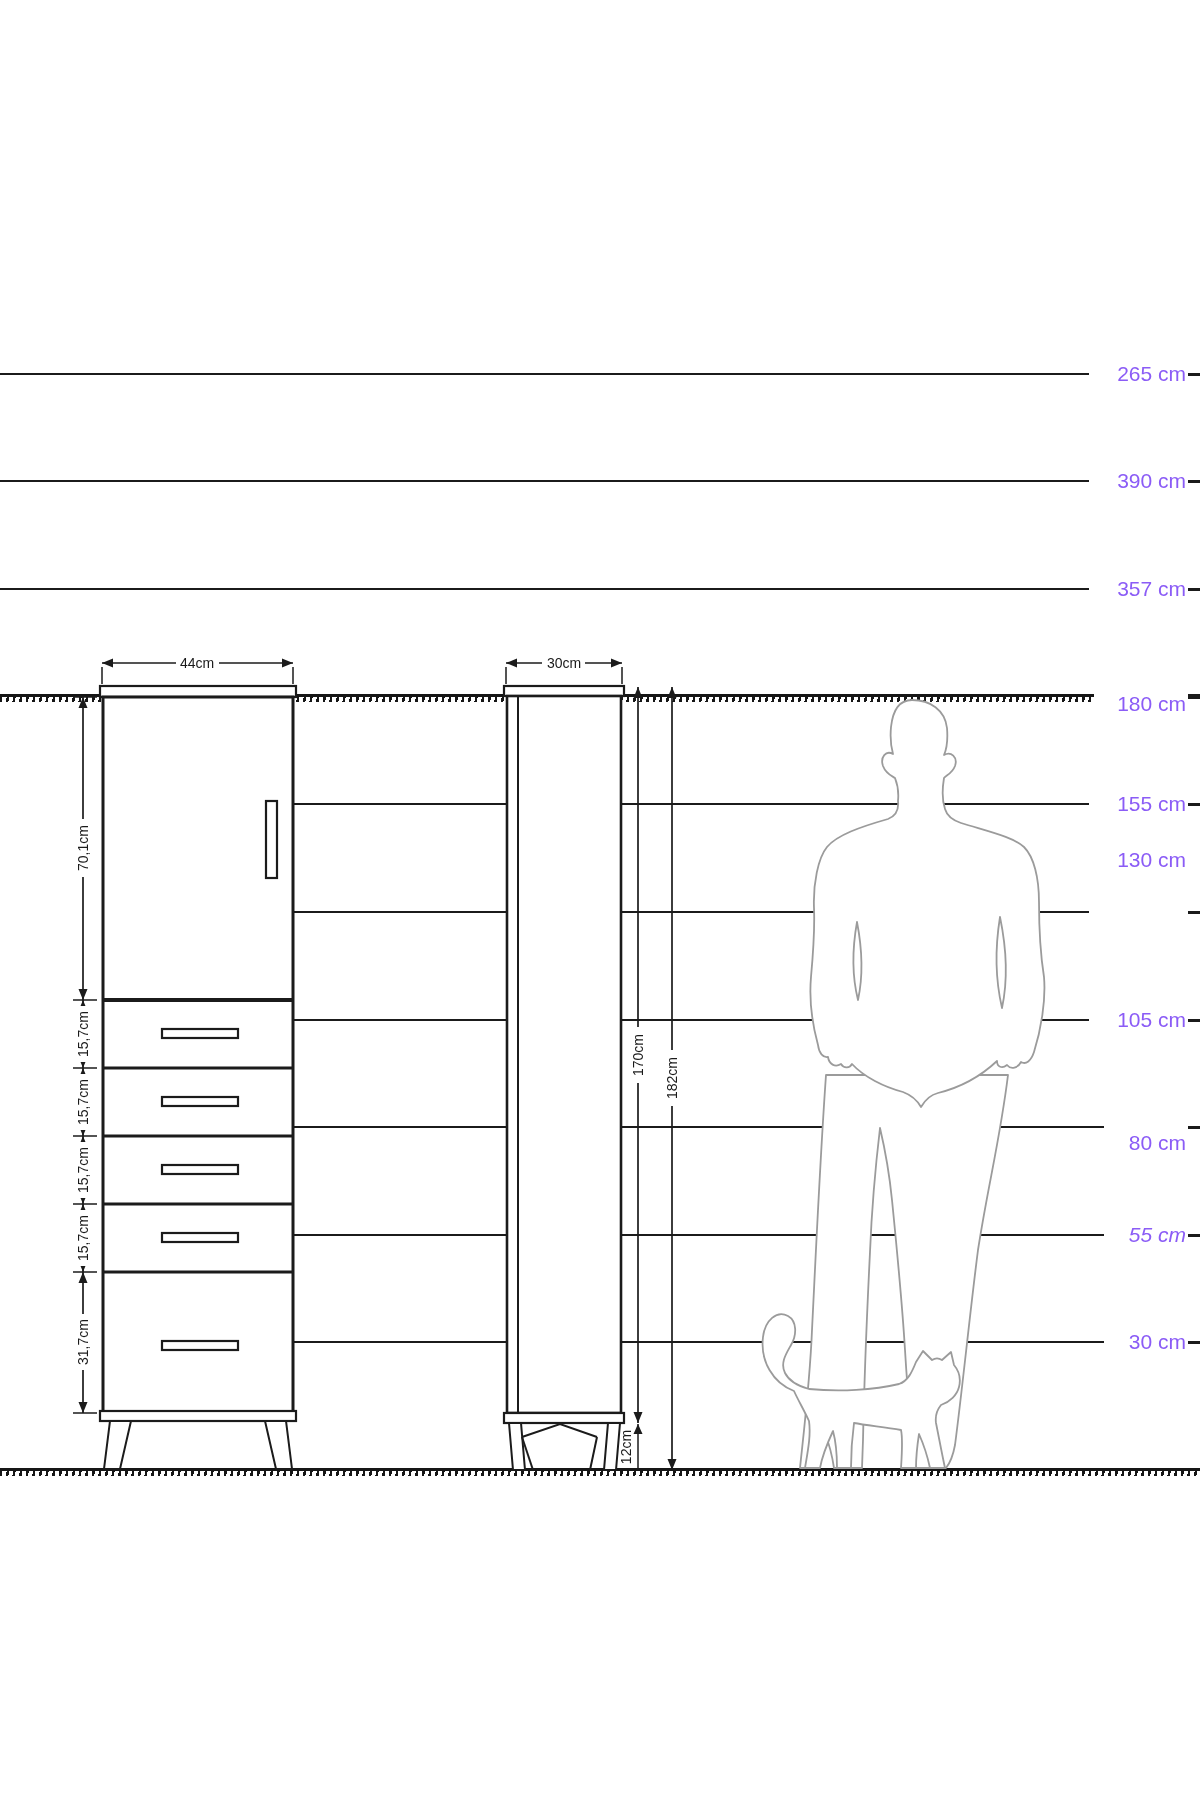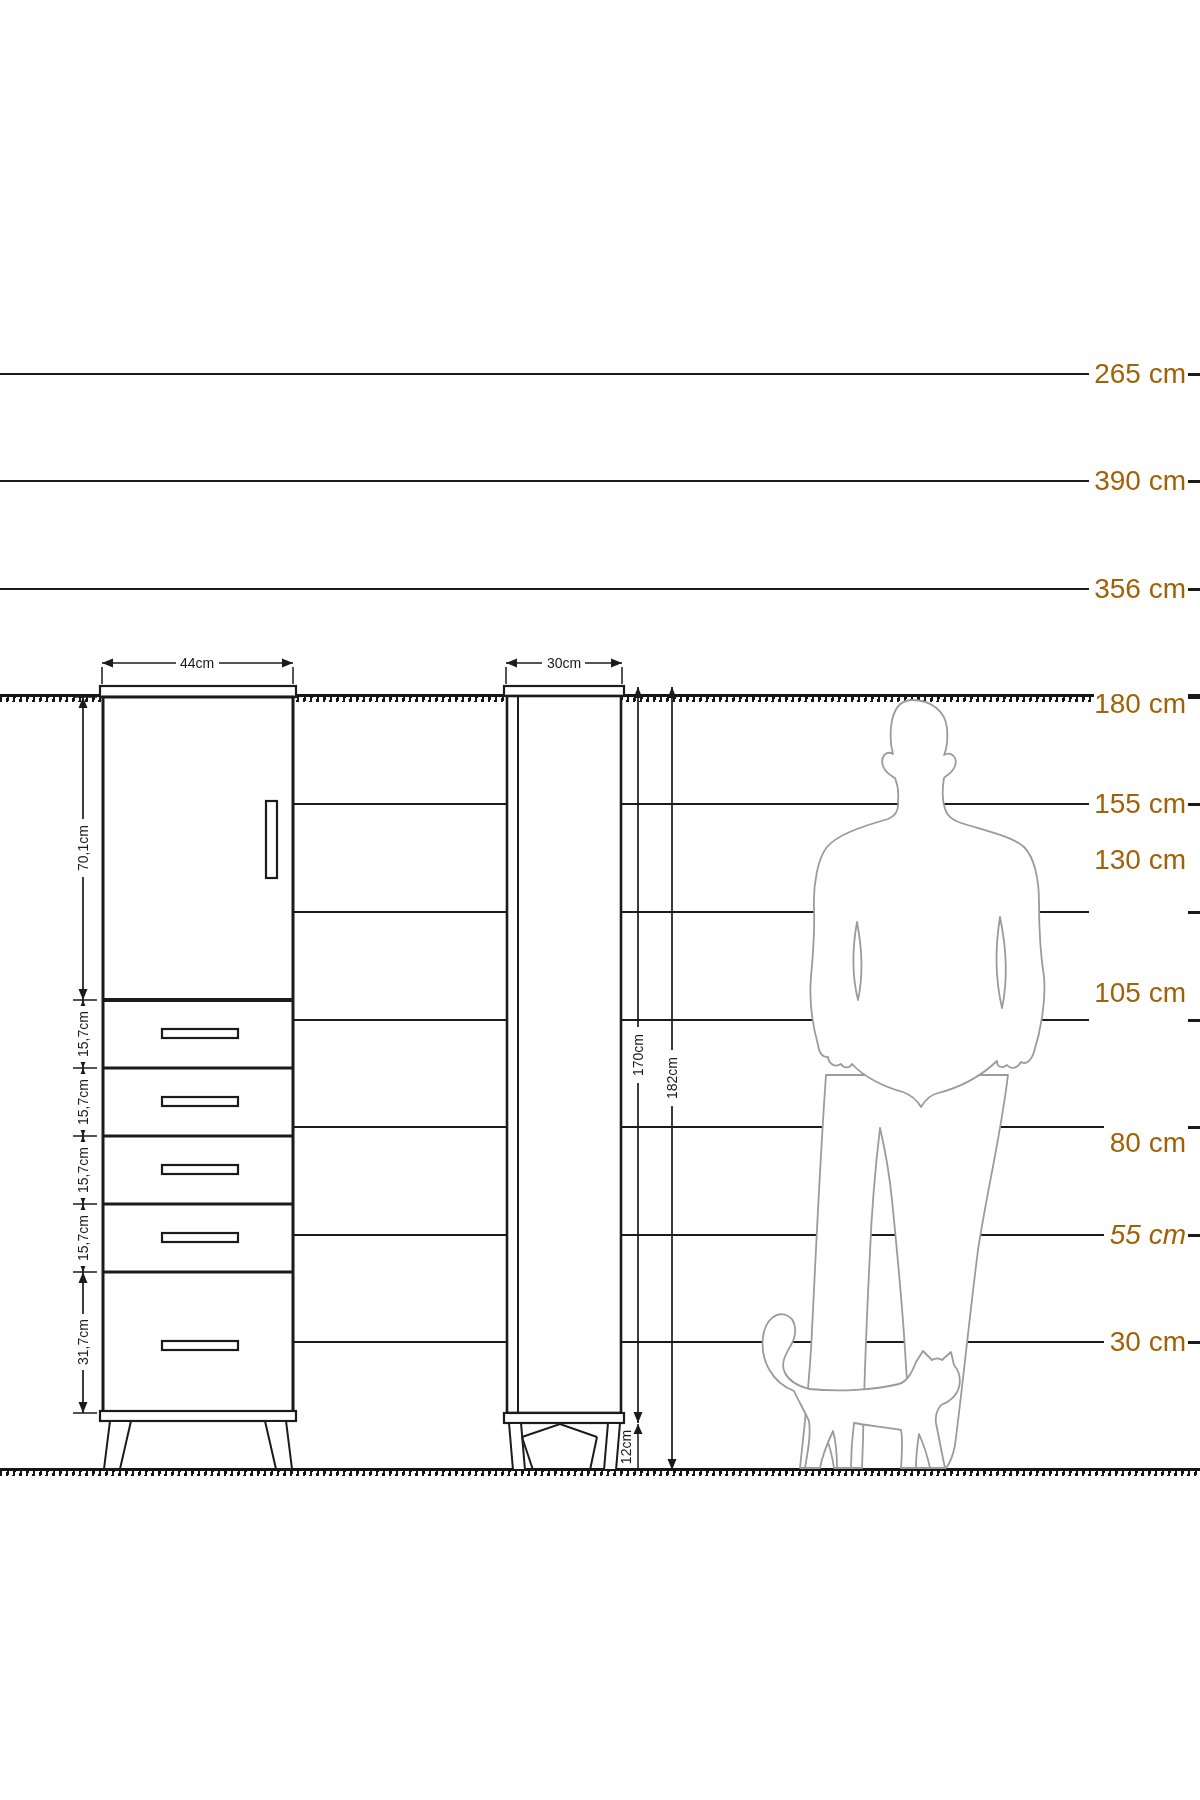--- a/index.html
+++ b/index.html
@@ -1,21 +1,21 @@
 <!DOCTYPE html>
 <html><head>
 <meta charset="utf-8">
 <style>
   html,body{margin:0;padding:0;background:#fff;}
   .canvas{position:relative;width:1200px;height:1800px;background:#ffffff;overflow:hidden;
           font-family:"Liberation Sans",sans-serif;}
   .hline{position:absolute;height:2px;background:#1b1b1b;z-index:1;}
   .hband{position:absolute;height:5px;border-top:3px solid #161616;z-index:1;
          background:repeating-linear-gradient(100deg,#161616 0 2.5px,rgba(0,0,0,0) 2.5px 6.5px);}
-  .sl{position:absolute;right:14px;transform:translateY(-50%);font-size:28px;color:#a16207;
+  .sl{position:absolute;right:14px;transform:translateY(-50%);font-size:21px;color:#8b5cf6;
       white-space:nowrap;z-index:3;}
   .dash{position:absolute;left:1188px;width:12px;height:3px;background:#1b1b1b;z-index:3;}
   .dash.tall{height:5px;}
   svg.overlay{position:absolute;left:0;top:0;z-index:2;}
   .ink{stroke:#1b1b1b;fill:none;}
   .wfill{stroke:#1b1b1b;fill:#ffffff;}
   .dimtxt{font-family:"Liberation Sans",sans-serif;font-size:14px;fill:#1a1a1a;
           text-anchor:middle;dominant-baseline:central;}
   .sil{stroke:#9b9b9b;fill:#ffffff;stroke-width:1.8;stroke-linejoin:round;stroke-linecap:round;}
 </style>
@@ -215,25 +215,25 @@
         C 837 1454 836 1442 833 1431
         C 827 1444 822 1457 820 1468
         L 805 1468
         C 808 1450 811 1435 809 1421
         C 804 1410 798 1400 794 1391 Z"></path>
     </g>
   </svg>
 
   <div class="sl" style="top:374px;">265 cm</div>
   <div class="sl" style="top:481px;">390 cm</div>
-  <div class="sl" style="top:589px;">356 cm</div>
+  <div class="sl" style="top:589px;">357 cm</div>
   <div class="sl" style="top:704px;">180 cm</div>
   <div class="sl" style="top:804px;">155 cm</div>
   <div class="sl" style="top:860px;margin-left:16px;">130 cm</div>
-  <div class="sl" style="top:993px;margin-left:39px;">105 cm</div>
+  <div class="sl" style="top:1020px;margin-left:39px;">105 cm</div>
   <div class="sl" style="top:1143px;">80 cm</div>
   <div class="sl" style="top:1235px;font-style:italic;">55 cm</div>
   <div class="sl" style="top:1342px;margin-left:9px;">30 cm</div>
 
   <div class="dash" style="top:373px;"></div>
   <div class="dash" style="top:480px;"></div>
   <div class="dash" style="top:588px;"></div>
   <div class="dash tall" style="top:694px;"></div>
   <div class="dash" style="top:803px;"></div>
   <div class="dash" style="top:911px;"></div>

